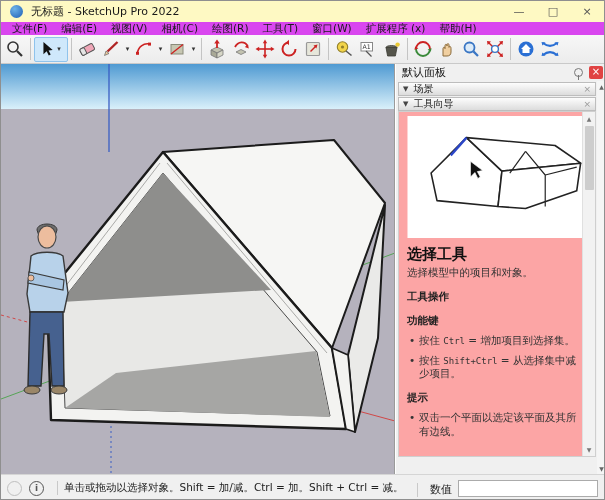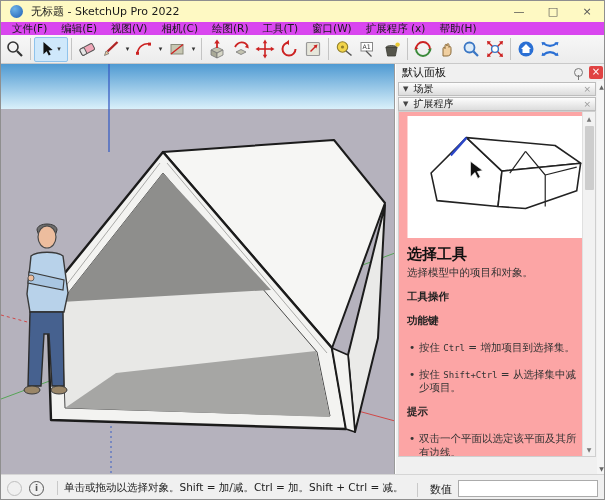--- a/index.html
+++ b/index.html
@@ -63,21 +63,21 @@
   .scr-fill{ flex:1; }
   .panel-vscroll{ position:absolute; right:0; top:17px; width:9px; height:393px; background:#f5f5f5;
                   display:flex; flex-direction:column; align-items:center; justify-content:space-between;
                   font-size:6px; color:#666; padding:2px 0;}
 
   .instr-h1{ font-size:15px; font-weight:bold; color:#111; margin-top:4px;}
   .instr-sub{ font-size:10.5px; color:#333; margin-top:2px;}
   .instr-sec{ font-size:10.5px; font-weight:bold; color:#222; margin-top:10px;}
   .instr-line{ font-size:10.5px; color:#333; margin-top:2px;}
   ul.instr-ul{ list-style:none; margin-top:2px;}
-  ul.instr-ul li{ font-size:10.5px; color:#333; padding-left:12px; position:relative; margin-top:13px; line-height:1.3;}
+  ul.instr-ul li{ font-size:10.5px; color:#333; padding-left:12px; position:relative; margin-top:6px; line-height:1.3;}
   ul.instr-ul li::before{ content:"•"; position:absolute; left:2px; color:#333;}
   .kbd{ font-family:"DejaVu Sans Mono","Liberation Mono",monospace; font-size:9px; }
 
   
   .statusbar{ position:absolute; left:0; top:473px; width:100%; height:27px; background:#f0f0f0;
               border-top:1px solid #d5d5d5; display:flex; align-items:center; padding:0 6px;}
   .st-circle{ width:15px; height:15px; border-radius:50%; display:flex; align-items:center;
               justify-content:center; font-size:9px; margin-right:7px; flex:0 0 auto;}
   .st-geo{ border:1.5px solid #bfbfbf; color:#bfbfbf;}
   .st-info{ border:1.5px solid #555; color:#555; font-weight:bold;}
@@ -323,21 +323,21 @@
       <span class="panel-close">×</span>
     </div>
 
     <div class="sec-bar" style="top:18px;">
       <span class="sec-caret">▼</span>
       <span>场景</span>
       <span class="sec-x">×</span>
     </div>
     <div class="sec-bar" style="top:33px;">
       <span class="sec-caret">▼</span>
-      <span>扩展程序</span>
+      <span>工具向导</span>
       <span class="sec-x">×</span>
     </div>
 
     <div class="instructor-body">
       <div class="instr-content">
         <svg width="182" height="122" viewBox="0 0 184 124">
           <rect x="0" y="0" width="184" height="124" fill="#fff"></rect>
           <polygon points="24,58 60,22 96,56 92,92 30,86" fill="#fff" stroke="#222" stroke-width="1.6" stroke-linejoin="round"></polygon>
           <polygon points="60,22 150,30 176,48 96,56" fill="#fff" stroke="#222" stroke-width="1.6" stroke-linejoin="round"></polygon>
           <polygon points="96,56 176,48 172,76 120,94 92,92" fill="#fff" stroke="#222" stroke-width="1.6" stroke-linejoin="round"></polygon>

